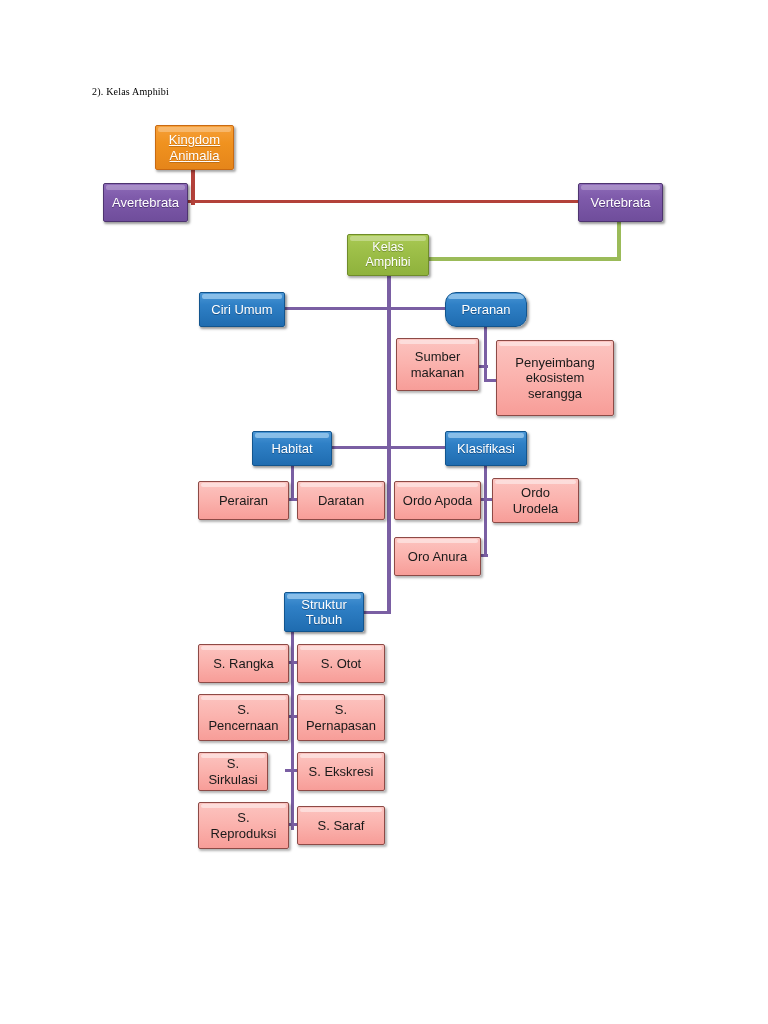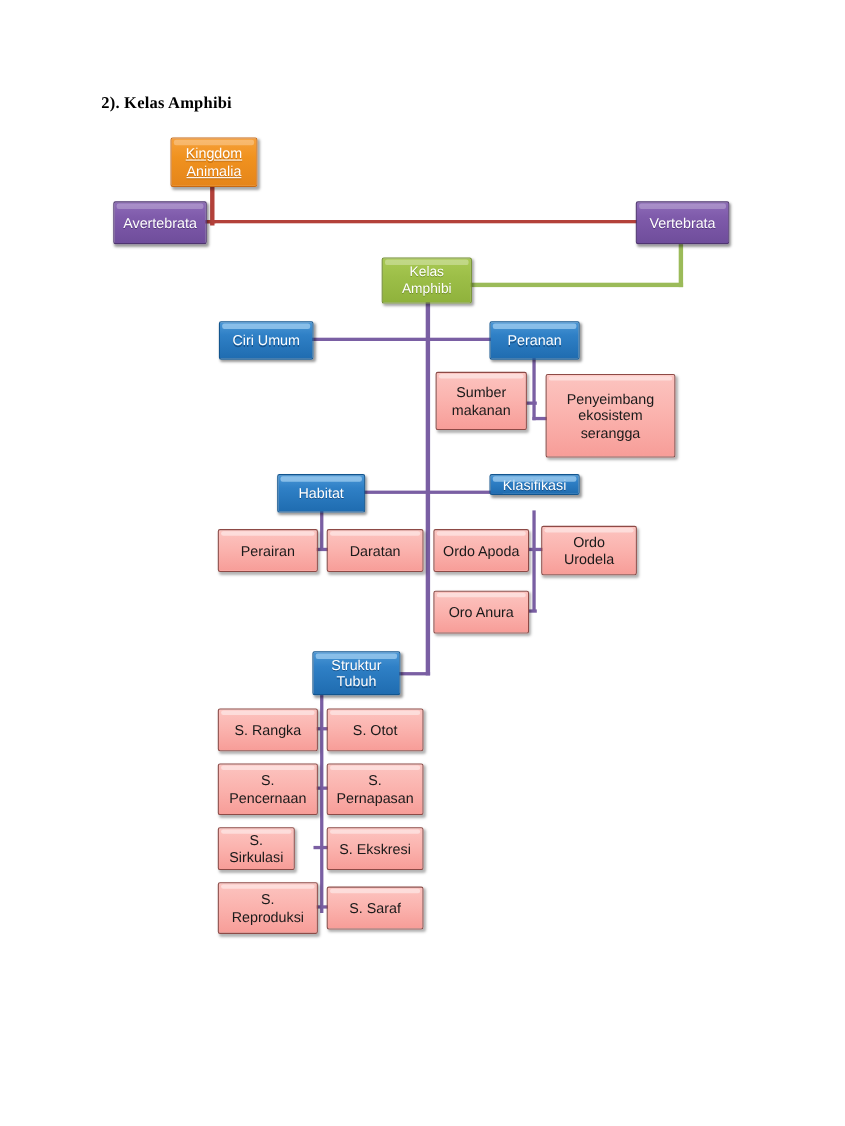--- a/index.html
+++ b/index.html
@@ -21,22 +21,22 @@
     width: 768px;
     height: 1024px;
     background: #ffffff;
   }
 
   .heading {
     position: absolute;
     left: 92px;
     top: 86px;
     font-family: "Liberation Serif", serif;
-    font-weight: bold;
-    font-size: 15px;
+    font-weight: normal;
+    font-size: 10px;
     color: #000000;
     letter-spacing: 0.2px;
     white-space: nowrap;
   }
 
   
   .line {
     position: absolute;
   }
   .line-red   { background: #b3413a; }
@@ -207,40 +207,40 @@
 
   <div class="node n-green" style="left:347px; top:234px; width:82px; height:42px;">
     <span class="label">Kelas
 Amphibi</span>
   </div>
 
   <div class="node n-blue" style="left:199px; top:292px; width:86px; height:35px;">
     <span class="label">Ciri Umum</span>
   </div>
 
-  <div class="node n-blue" style="left:445px; top:292px; width:82px; height:35px;">
+  <div class="node n-blue" style="left:445px; top:292px; width:82px; height:35px;border-radius:11px;">
     <span class="label">Peranan</span>
   </div>
 
   <div class="node n-pink" style="left:496px; top:340px; width:118px; height:76px;">
     <span class="label">Penyeimbang
 ekosistem
 serangga</span>
   </div>
 
   <div class="node n-pink" style="left:396px; top:338px; width:83px; height:53px;">
     <span class="label">Sumber
 makanan</span>
   </div>
 
   <div class="node n-blue" style="left:252px; top:431px; width:80px; height:35px;">
     <span class="label">Habitat</span>
   </div>
 
-  <div class="node n-blue" style="left:445px; top:431px; width:82px; height:19px;">
+  <div class="node n-blue" style="left:445px; top:431px; width:82px; height:35px;">
     <span class="label">Klasifikasi</span>
   </div>
 
   <div class="node n-pink" style="left:198px; top:481px; width:91px; height:39px;">
     <span class="label">Perairan</span>
   </div>
 
   <div class="node n-pink" style="left:297px; top:481px; width:88px; height:39px;">
     <span class="label">Daratan</span>
   </div>

